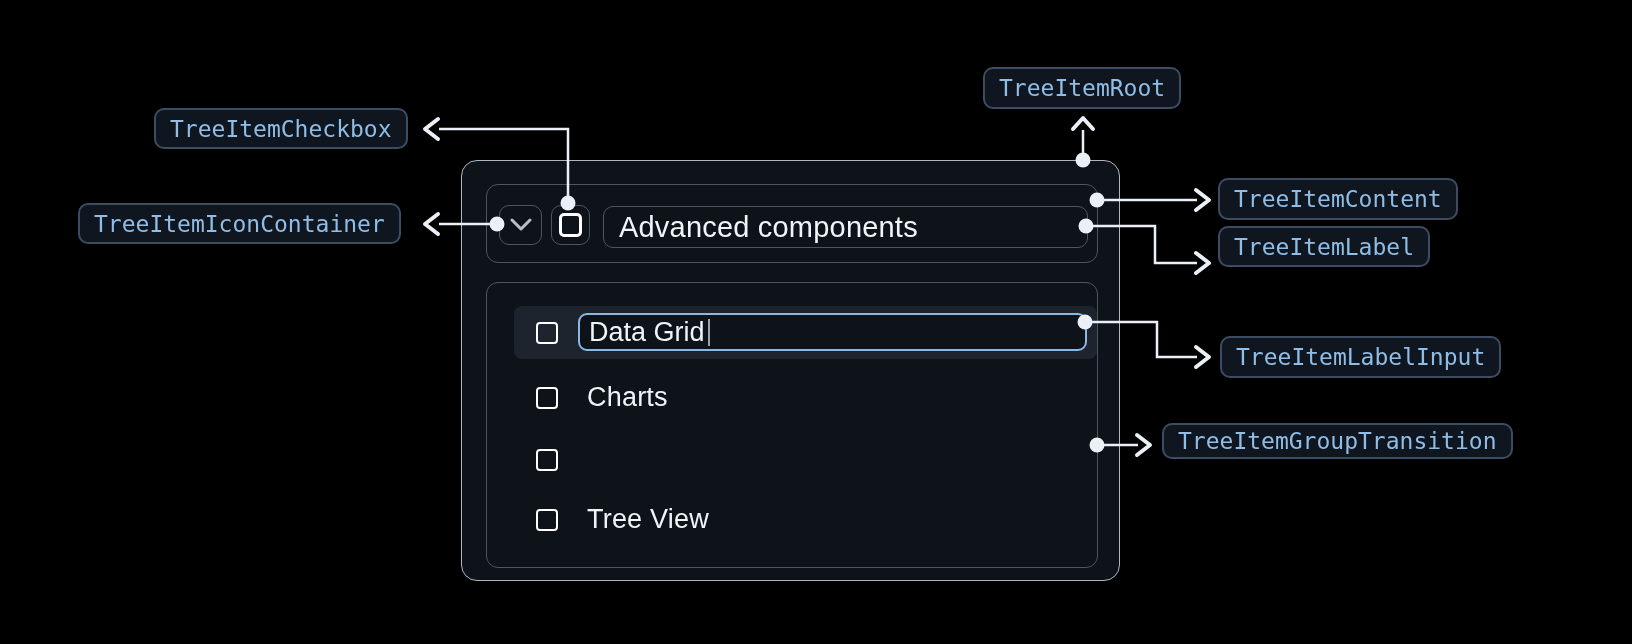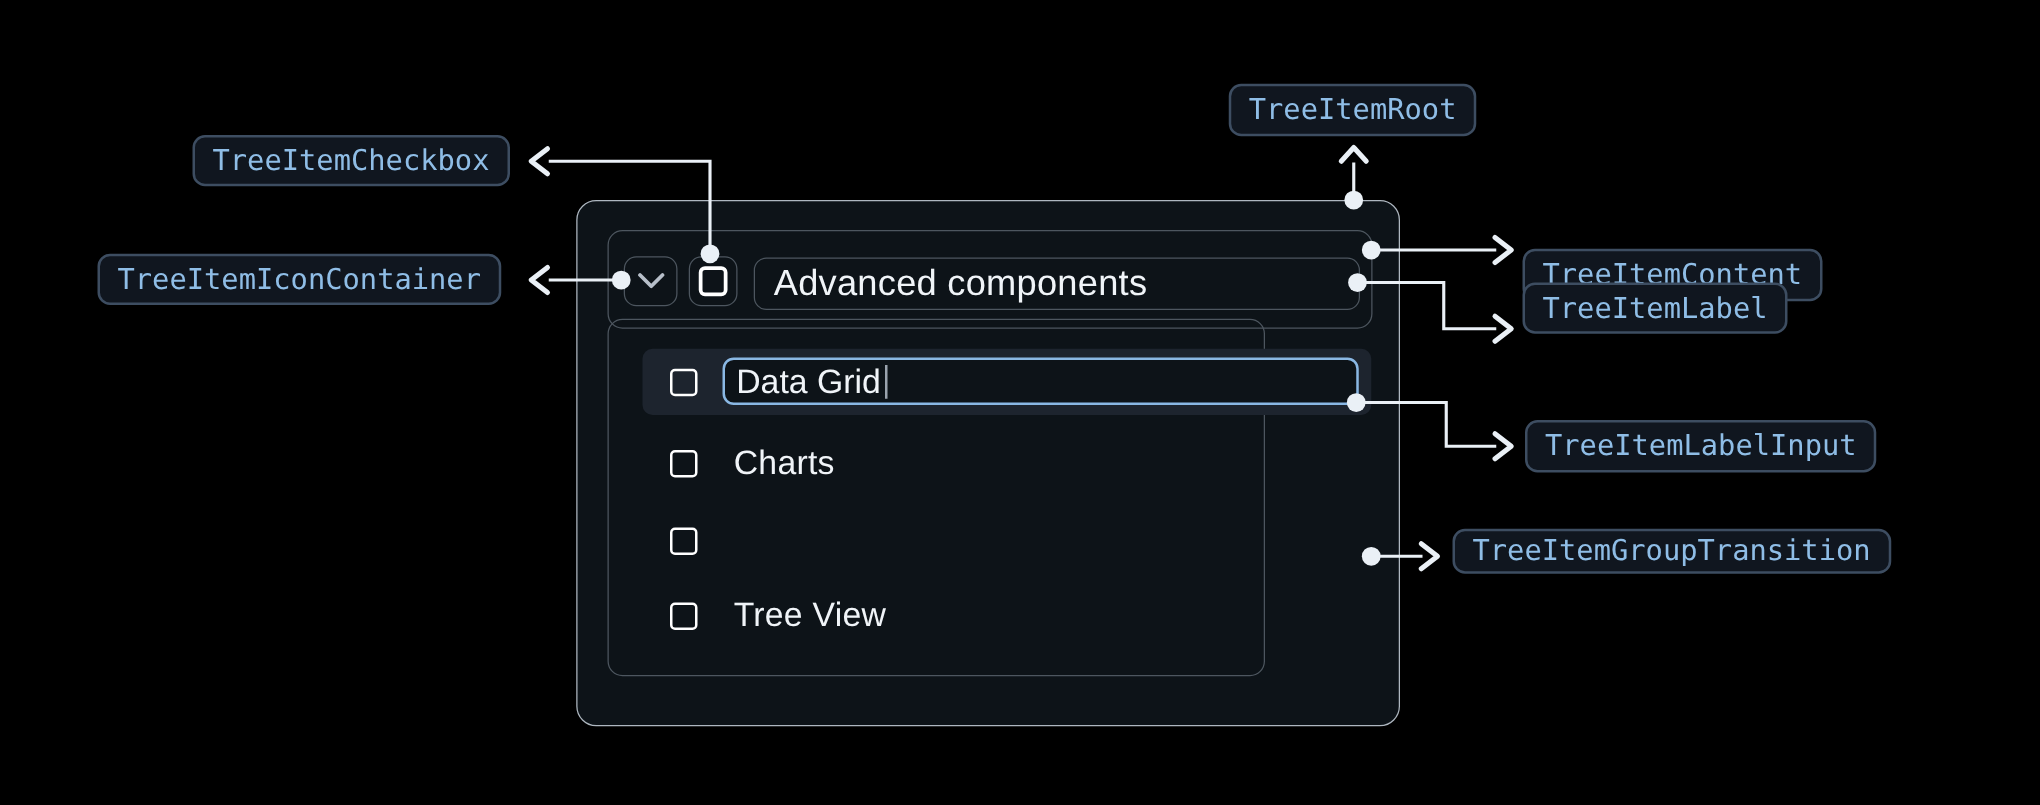--- a/index.html
+++ b/index.html
@@ -33,21 +33,21 @@
   .checkbox-wrap{position:absolute;left:64px;top:20px;width:39px;height:40px;
         border:1.5px solid var(--border-muted);border-radius:10px;
         display:flex;align-items:center;justify-content:center;}
   .cb{display:inline-block;border:3px solid #ffffff;border-radius:5px;background:transparent;}
   .cb-header{width:23px;height:24px;}
   .cb-row{width:22px;height:22px;border-width:2.5px;border-radius:4px;flex:0 0 auto;}
   .label-box{position:absolute;left:116px;top:21px;width:485px;height:42px;
         border:1.5px solid var(--border-muted);border-radius:10px;
         display:flex;align-items:center;padding-left:15px;
         font-size:29px;letter-spacing:.2px;}
-  .group-box{position:absolute;left:24px;top:94px;width:526px;height:286px;
+  .group-box{position:absolute;left:24px;top:121px;width:612px;height:286px;
         border:1.5px solid var(--border-muted);border-radius:12px;}
   .row{position:absolute;left:27px;width:583px;height:53px;display:flex;align-items:center;}
   .row .cb-row{margin-left:22px;}
   .row-label{margin-left:29px;font-size:27px;letter-spacing:.2px;}
   .row-editing{top:23px;background:var(--surface-raised);border-radius:8px;}
   .row-charts{top:88px;text-align:right;}
   .row-datepickers{top:150px;}
   .row-treeview{top:210px;}
   .label-input{position:absolute;left:64px;top:7px;width:509px;height:38px;
         background:var(--surface);border:2px solid var(--accent);border-radius:9px;
@@ -55,21 +55,21 @@
   .caret{display:inline-block;width:2px;height:27px;background:var(--caret);margin-left:3px;}
 
   
   .badge{position:absolute;height:41px;display:inline-flex;align-items:center;
         padding:0 14px;background:var(--badge-bg);border:2px solid var(--badge-border);
         border-radius:10px;color:var(--badge-text);
         font-family:"DejaVu Sans Mono",monospace;font-size:23px;white-space:nowrap;}
   #badge-checkbox{left:154px;top:108px;}
   #badge-icon-container{left:78px;top:203px;}
   #badge-root{left:983px;top:67px;height:42px;}
-  #badge-content{left:1218px;top:178px;height:42px;margin-top:21px;}
+  #badge-content{left:1218px;top:178px;height:42px;}
   #badge-label{left:1218px;top:226px;}
   #badge-label-input{left:1220px;top:336px;height:42px;}
   #badge-group-transition{left:1162px;top:423px;height:36px;}
 
   
   .connectors{position:absolute;left:0;top:0;width:1632px;height:644px;pointer-events:none;}
   .connectors path{fill:none;stroke:var(--connector);stroke-width:2.5;}
   .connectors .head{fill:none;stroke:var(--connector);stroke-width:4;stroke-linecap:round;stroke-linejoin:round;}
   .connectors circle{fill:var(--connector);stroke:none;}
 </style>

